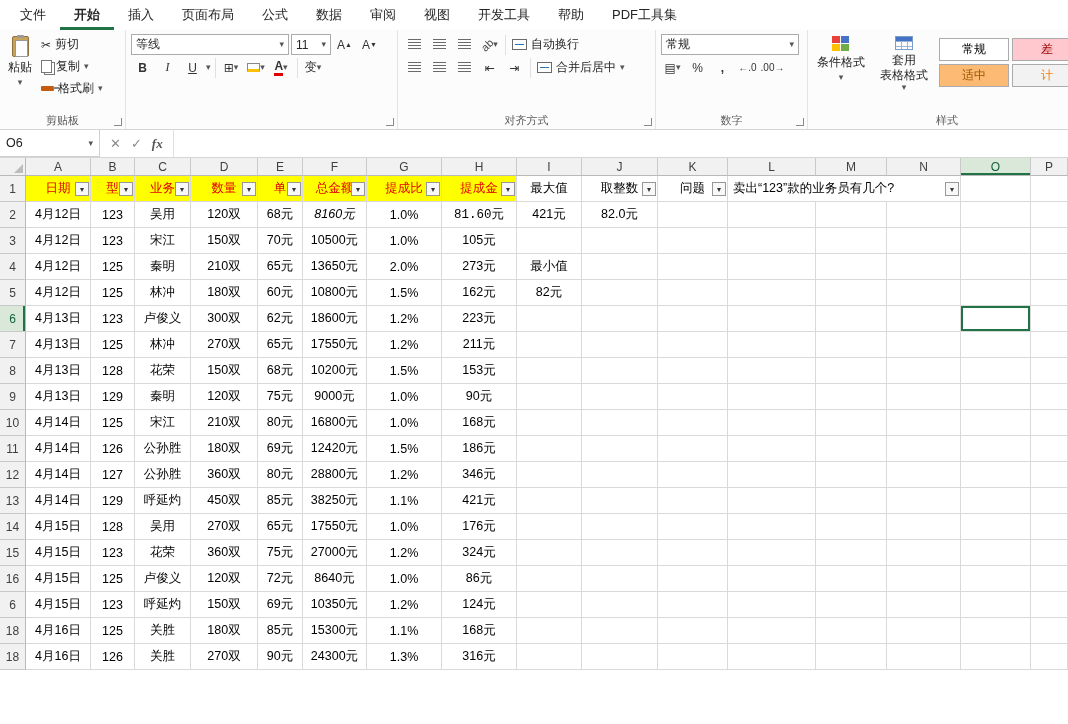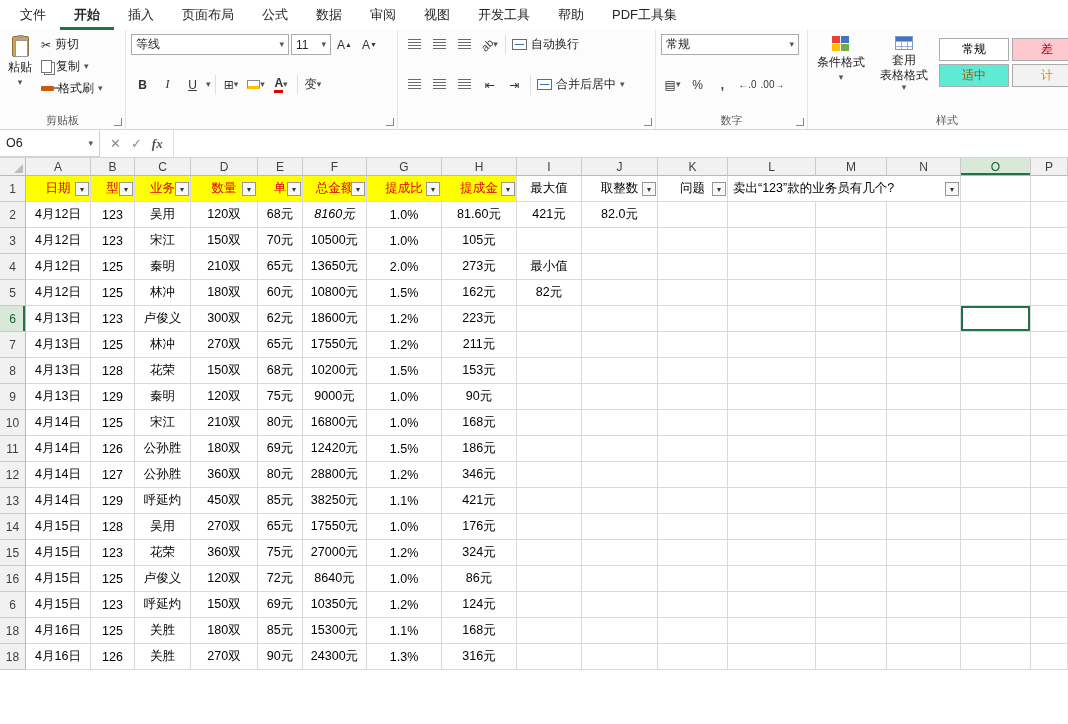--- a/index.html
+++ b/index.html
@@ -10,21 +10,21 @@
   .tabs-row { height:30px; display:flex; align-items:stretch; background:#fff; padding-left:6px; }
   .tab { padding:0 14px; display:flex; align-items:center; font-size:13px; color:#262626; cursor:default; }
   .tab.active { font-weight:bold; box-shadow: inset 0 -3px 0 #217346; }
 
   
   .ribbon { height:100px; background:#FCFCFC; border-bottom:1px solid #D5D5D5; display:flex; }
   .rgroup { position:relative; border-right:1px solid #E4E4E4; padding:4px 4px 17px 5px; display:flex; gap:4px; flex-shrink:0; }
   .g-label { position:absolute; bottom:1px; left:0; right:0; text-align:center; font-size:11px; color:#5A5A5A; }
   .launcher { position:absolute; right:3px; bottom:3px; width:8px; height:8px;
     border-right:1px solid #8a8a8a; border-bottom:1px solid #8a8a8a; }
-  .g-col { display:flex; flex-direction:column; gap:19px; }
+  .g-col { display:flex; flex-direction:column; gap:2px; }
   .g-row { display:flex; align-items:center; gap:2px; }
   .big-btn { display:flex; flex-direction:column; align-items:center; justify-content:flex-start;
     gap:2px; font-size:12px; color:#262626; padding:2px 3px; }
   .mini-btn { display:flex; align-items:center; gap:4px; font-size:12px; height:21px; padding:0 2px; color:#262626; white-space:nowrap; }
   .combo { border:1px solid #ABABAB; background:#fff; height:21px; display:flex; align-items:center;
     padding:0 4px; font-size:12px; color:#262626; }
   .combo .caret { margin-left:auto; }
   .caret { font-size:9px; color:#555; line-height:1; }
   .sq { width:23px; height:21px; display:flex; align-items:center; justify-content:center; font-size:12px; color:#333; }
   .sep { width:1px; height:20px; background:#E0E0E0; margin:0 2px; }
@@ -201,20 +201,21 @@
         <span class="sq">⇤</span>
         <span class="sq">⇥</span>
         <span class="sep"></span>
         <div class="mini-btn">
           <span class="ic-merge"></span>
           <span>合并后居中</span>
           <span class="caret">▾</span>
         </div>
       </div>
     </div>
+    <div class="g-label">对齐方式</div>
     <span class="launcher"></span>
   </div>
 
   <div class="rgroup" style="width:152px">
     <div class="g-col">
       <div class="combo" style="width:138px">
         <span>常规</span>
         <span class="caret">▾</span>
       </div>
       <div class="g-row">
@@ -241,21 +242,21 @@
       <span class="caret">▾</span>
     </div>
     <div class="big-btn" style="width:62px">
       <span class="ic-table"></span>
       <span>套用</span>
       <span style="margin-top:-4px">表格格式</span>
       <span class="caret" style="margin-top:-3px">▾</span>
     </div>
     <div class="style-gallery">
         <div class="chip" style="background: rgb(255, 255, 255); color: rgb(0, 0, 0);">常规</div>
-        <div class="chip" style="background: #5eead4; color: rgb(156, 87, 0);">适中</div>
+        <div class="chip" style="background: #fdba74; color: rgb(156, 87, 0);">适中</div>
         <div class="chip" style="background: rgb(255, 199, 206); color: rgb(156, 0, 6);">差</div>
         <div class="chip" style="background: rgb(242, 242, 242); color: rgb(250, 125, 0);">计</div>
       </div>
     <div class="g-label">样式</div>
   </div>
 </div>
 
 <div class="formula-row">
   <div class="name-box">
     <span>O6</span>
@@ -344,21 +345,21 @@
       </div>
       <div class="grid-row">
         <div class="row-hdr">2</div>
         <div class="cell" style="width: 65px;">4月12日</div>
         <div class="cell" style="width: 44px;">123</div>
         <div class="cell" style="width: 56px;">吴用</div>
         <div class="cell" style="width: 67px;">120双</div>
         <div class="cell" style="width: 45px;">68元</div>
         <div class="cell" style="width: 64px; font-style: italic;">8160元</div>
         <div class="cell" style="width: 75px;">1.0%</div>
-        <div class="cell" style="width: 75px;">81.60元</div>
+        <div class="cell" style="width: 75px; font-family: Liberation Mono, monospace;">81.60元</div>
         <div class="cell" style="width: 65px;">421元</div>
         <div class="cell" style="width: 76px;">82.0元</div>
         <div class="cell" style="width: 70px;"></div>
         <div class="cell" style="width: 88px;"></div>
         <div class="cell" style="width: 71px;"></div>
         <div class="cell" style="width: 74px;"></div>
         <div class="cell" style="width: 70px;"></div>
         <div class="cell" style="width: 37px;"></div>
       </div>
       <div class="grid-row">

